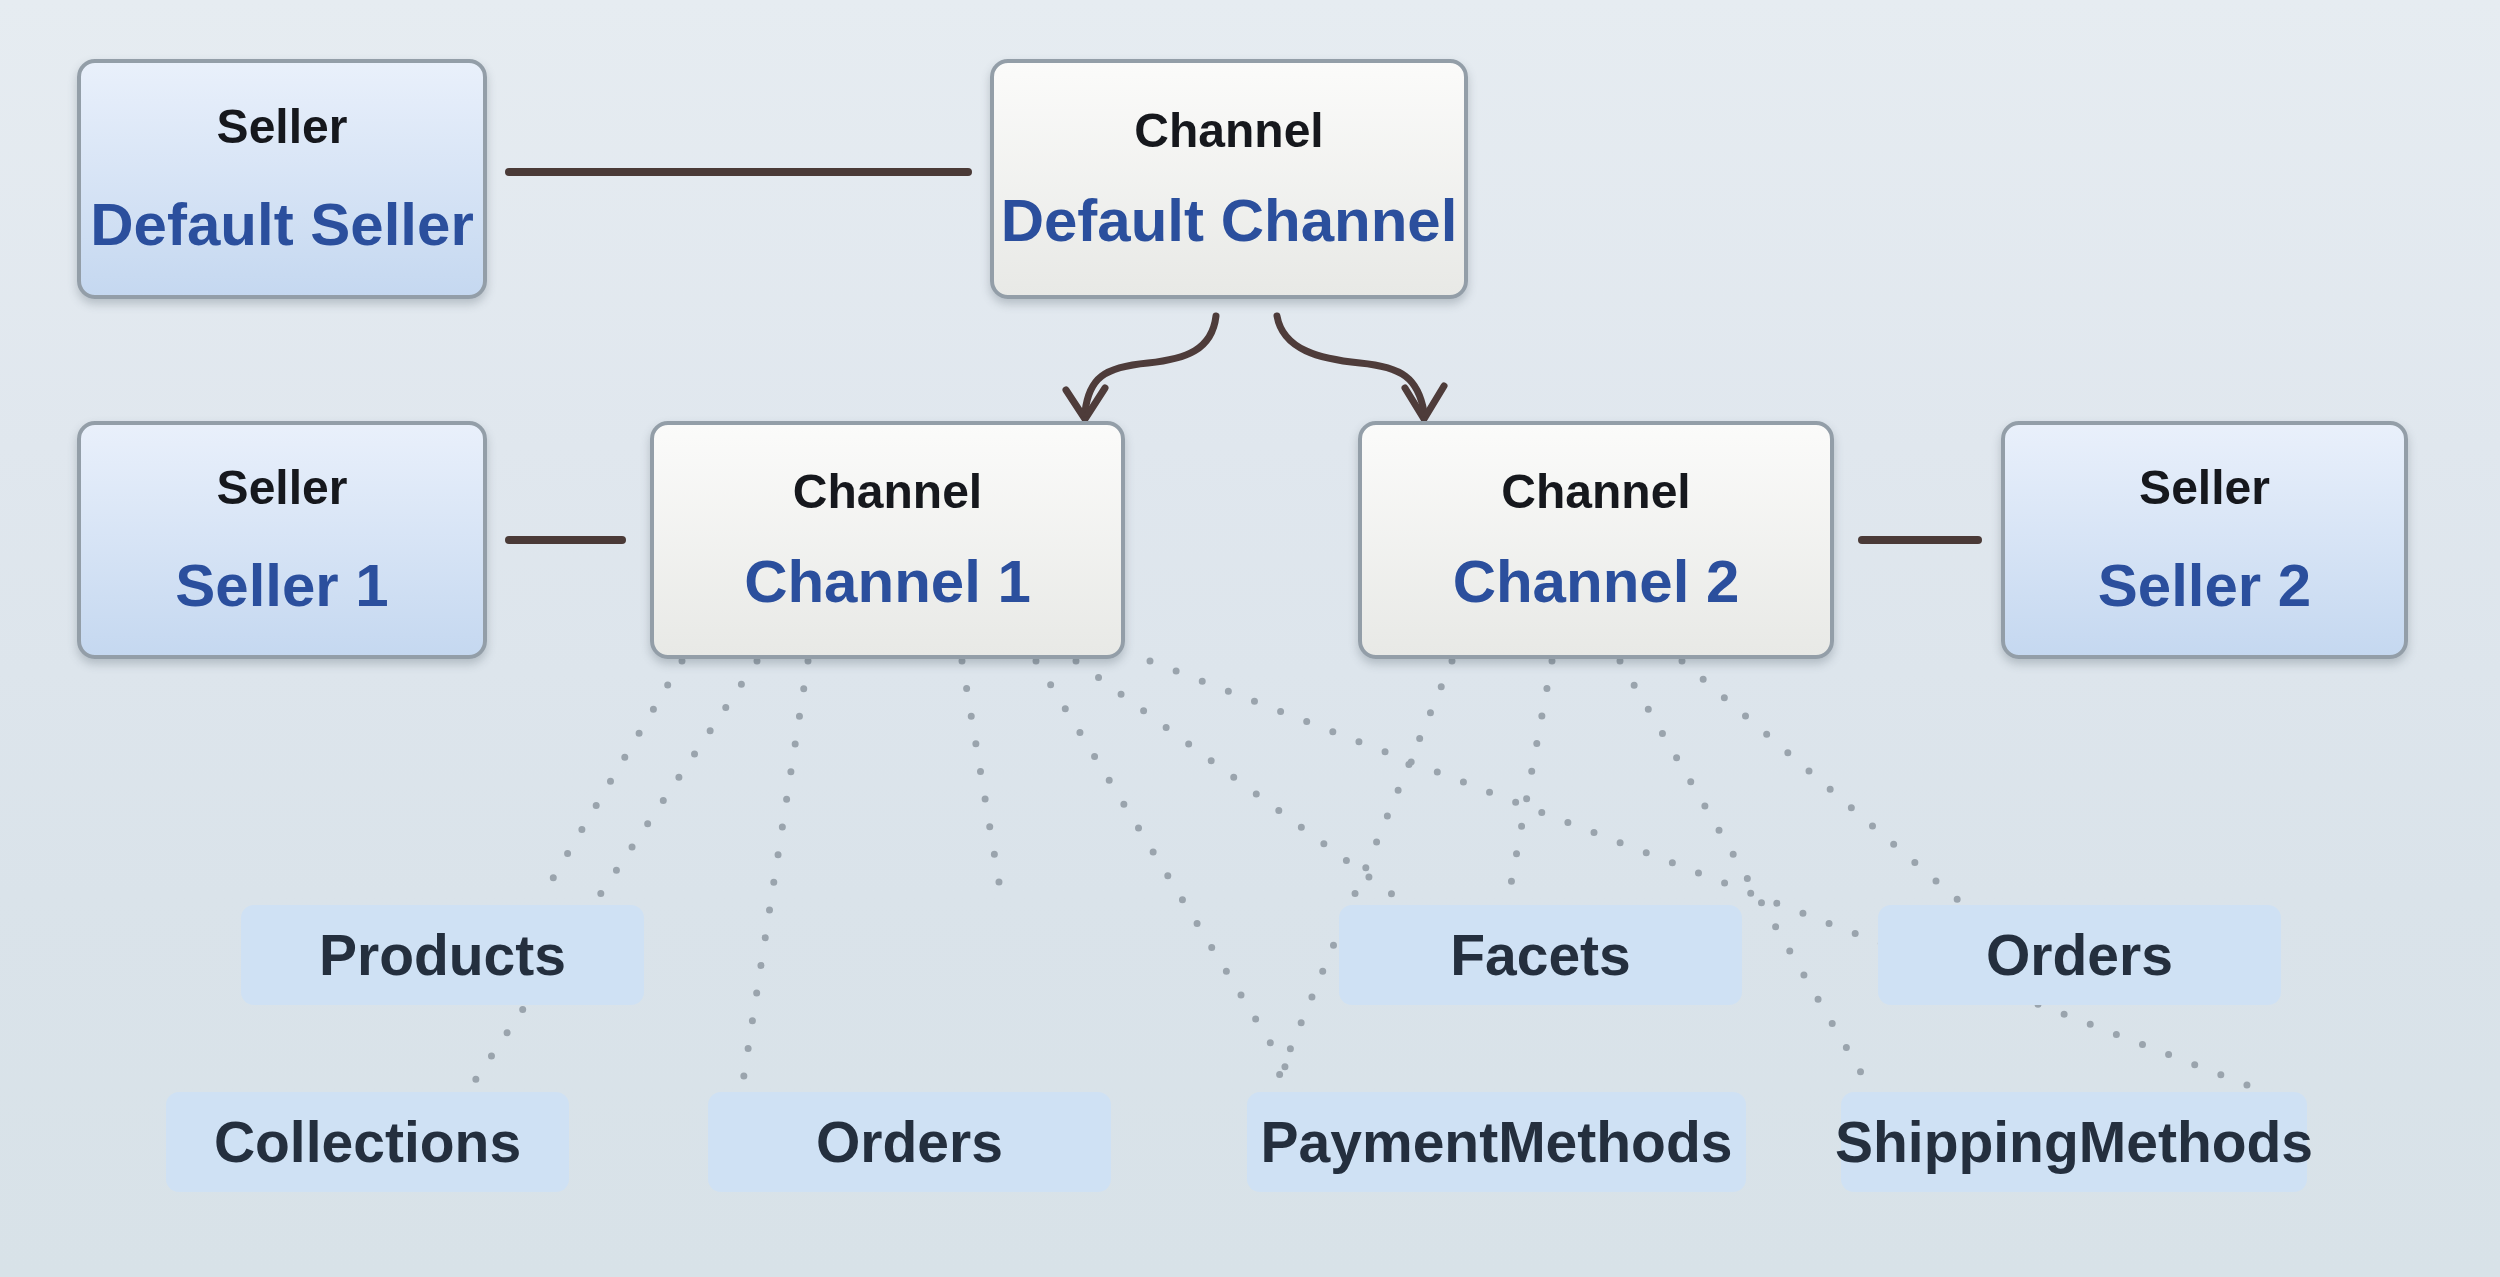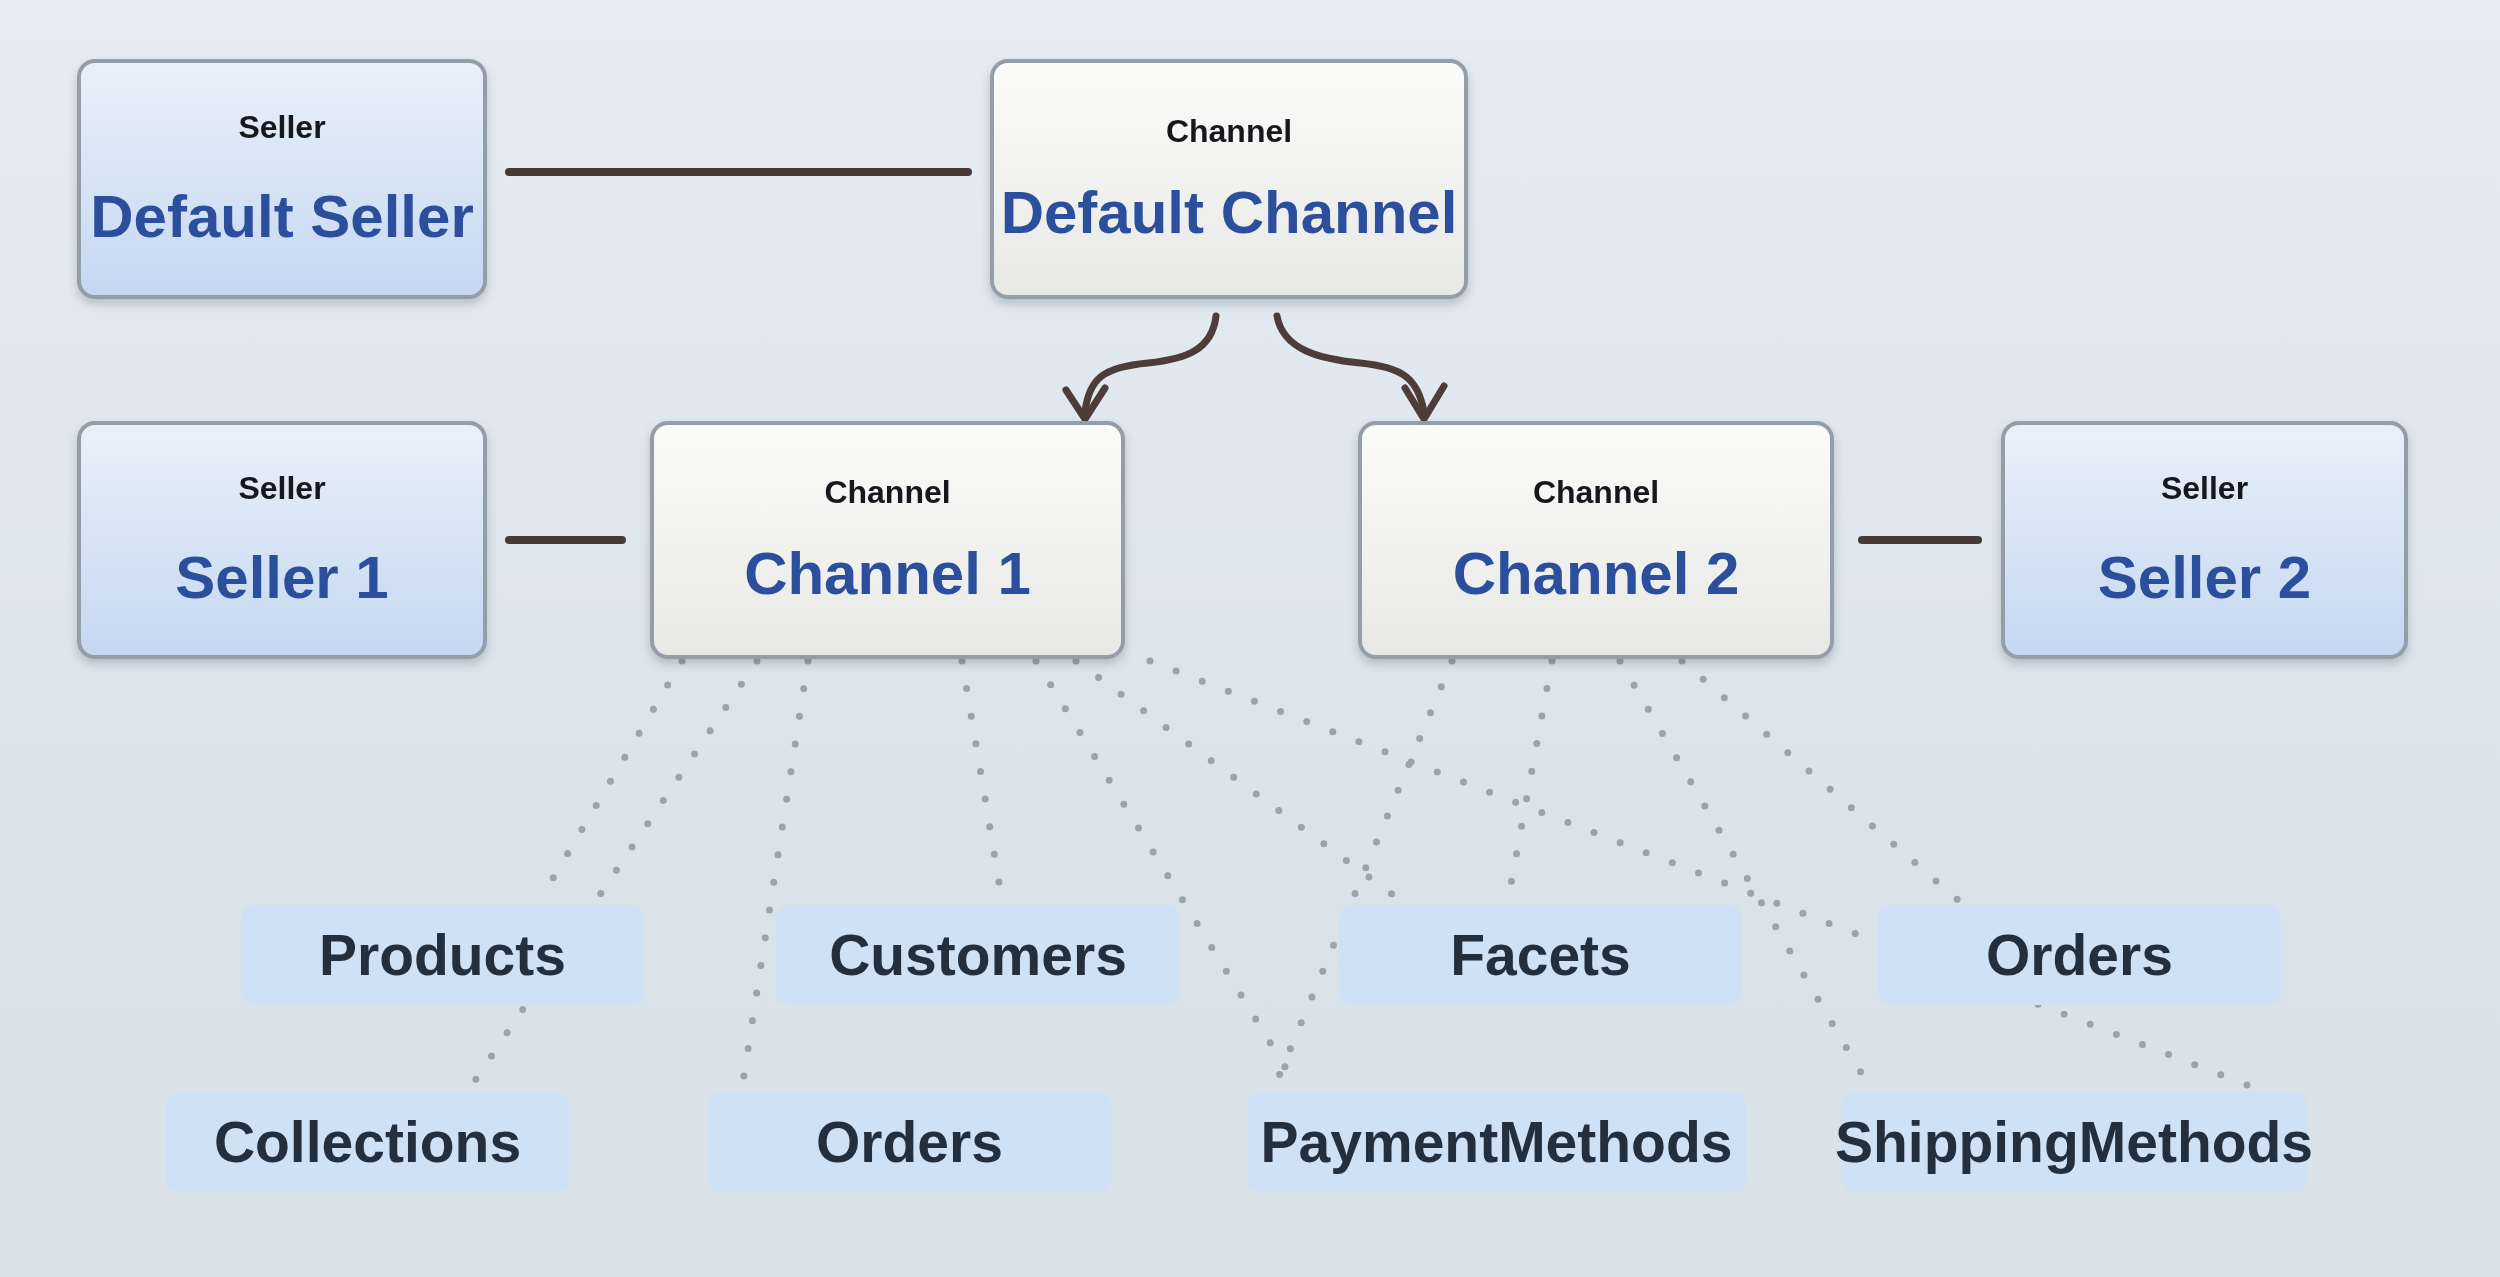--- a/index.html
+++ b/index.html
@@ -7,21 +7,21 @@
   .stage{position:relative;overflow:hidden;
          background:linear-gradient(180deg,#e6ecf1 0%,#e0e7ee 35%,#dae3ea 70%,#d8e2e8 100%);}
   .layer{position:absolute;left:0;top:0;width:100%;height:100%;}
   svg{display:block;}
   .node{position:absolute;box-sizing:border-box;border-radius:18px;
         border:4px solid var(--node-border);
         display:flex;flex-direction:column;align-items:center;justify-content:center;gap:44px;
         box-shadow:0 5px 10px rgba(70,82,94,.28);}
   .node.seller{background:linear-gradient(180deg,var(--seller-top) 0%,var(--seller-bottom) 100%);}
   .node.channel{background:linear-gradient(180deg,var(--channel-top) 0%,var(--channel-bottom) 100%);gap:36px;}
-  .node .title{font-size:32px;font-weight:bold;color:var(--title-color);line-height:1;text-align:center;}
+  .node .title{font-size:48px;font-weight:bold;color:var(--title-color);line-height:1;text-align:center;}
   .node .name{font-size:60px;font-weight:bold;color:var(--name-color);line-height:1;}
   .entity{position:absolute;box-sizing:border-box;border-radius:13px;background:var(--entity-fill);
           display:flex;align-items:center;justify-content:center;}
   .entity .label{font-size:57px;font-weight:bold;color:var(--entity-text);line-height:1;}
 </style>
 </head>
 <body>
 
 <div class="stage" style="width: 2500px; height: 1277px; --node-border: #939ea8; --seller-top: #e9f0fb; --seller-bottom: #c5d8f0; --channel-top: #fbfbfa; --channel-bottom: #e8e9e6; --title-color: #16181d; --name-color: #2b4f9d; --entity-fill: #cfe1f4; --entity-text: #242f3e;">
   <svg class="layer" viewBox="0 0 2500 1277">
@@ -65,23 +65,20 @@
         <span class="title">Channel</span>
         <span class="name">Channel 2</span>
       </div>
       <div class="node seller" style="left: 2001px; top: 421px; width: 407px; height: 238px;">
         <span class="title">Seller</span>
         <span class="name">Seller 2</span>
       </div>
       <div class="entity" style="left: 241px; top: 905px; width: 403px; height: 100px;">
         <span class="label">Products</span>
       </div>
-      <div class="entity" style="left: 776px; top: 905px; width: 404px; height: 100px;">
-        <span class="label">Customers</span>
-      </div>
       <div class="entity" style="left: 1339px; top: 905px; width: 403px; height: 100px;">
         <span class="label">Facets</span>
       </div>
       <div class="entity" style="left: 1878px; top: 905px; width: 403px; height: 100px;">
         <span class="label">Orders</span>
       </div>
       <div class="entity" style="left: 166px; top: 1092px; width: 403px; height: 100px;">
         <span class="label">Collections</span>
       </div>
       <div class="entity" style="left: 708px; top: 1092px; width: 403px; height: 100px;">

